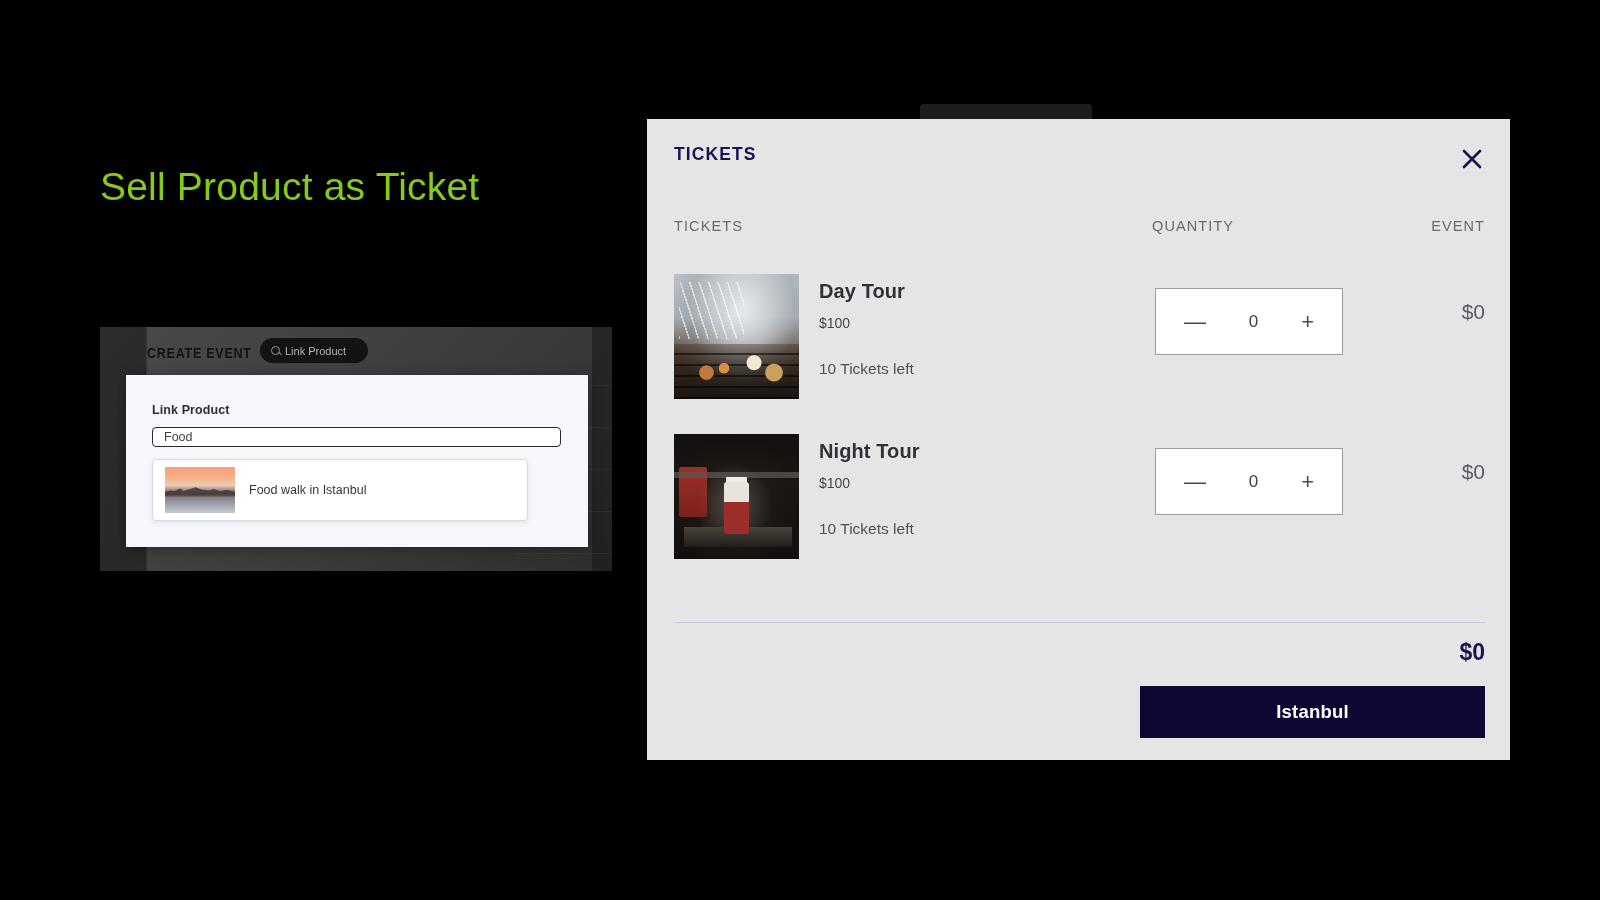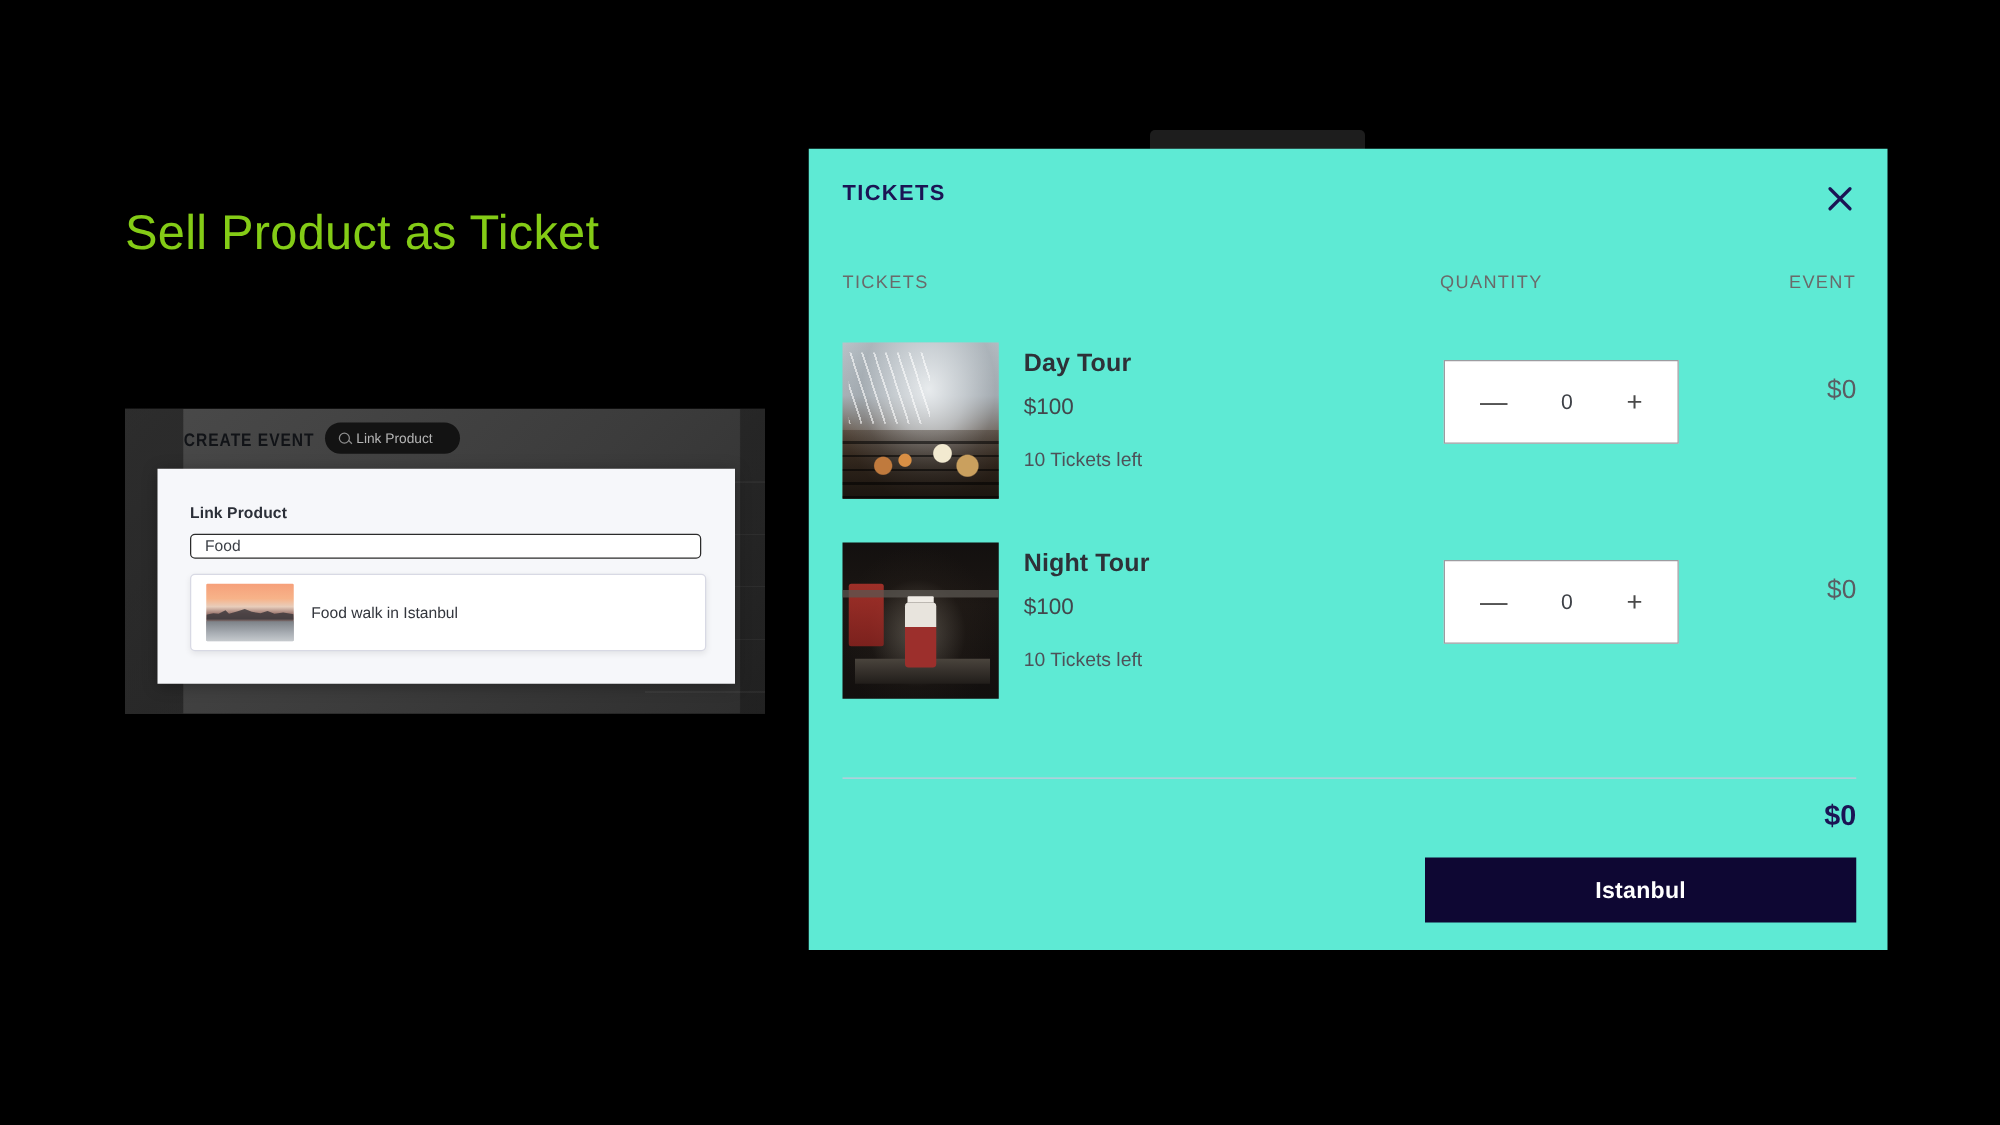--- a/index.html
+++ b/index.html
@@ -71,21 +71,21 @@
   }
   .lp-input {
     position: absolute; left: 26px; top: 52px;
     width: 409px; height: 20px;
     background: #fff; border: 1.4px solid #2b2b2b; border-radius: 4px;
     display: flex; align-items: center; padding-left: 11px;
     font-size: 12.5px; color: #3b3f46;
   }
   .lp-results {
     position: absolute; left: 26px; top: 84px;
-    width: 413px; height: 62px;
+    width: 376px; height: 62px;
     background: #fff; border: 1px solid #d8d9e4; border-radius: 4px;
     box-shadow: 0 2px 5px rgba(0,0,0,0.08);
     display: flex; align-items: center; padding-left: 12px; gap: 14px;
   }
   .lp-thumb {
     width: 70px; height: 46px; flex: none; border-radius: 1px; overflow: hidden;
     background: linear-gradient(180deg,#f6a07a 0%, #f7b389 26%, #e8cdbb 40%, #9e7a72 52%, #6d5a59 62%, #8e9196 76%, #b7bcc2 100%);
     position: relative;
   }
   .lp-thumb::before {
@@ -101,21 +101,21 @@
   .lp-res-text { font-size: 12.5px; color: #33363d; }
 
   
   .peek-bar {
     position: absolute; left: 920px; top: 104px; width: 172px; height: 18px;
     background: #1d1d1d; border-radius: 4px 4px 0 0;
   }
   .modal {
     position: absolute; left: 647px; top: 119px;
     width: 863px; height: 641px;
-    background: #5eead4;
+    background: #e5e5e5;
     text-decoration: underline;
   }
   .modal-title {
     position: absolute; left: 27px; top: 25px;
     font-size: 17.5px; font-weight: 700; letter-spacing: 1.1px; color: #1b1454;
   }
   .close-btn {
     position: absolute; right: 22px; top: 24px;
     width: 32px; height: 32px; display: flex; align-items: center; justify-content: center;
     cursor: pointer; background: none; border: none;
@@ -182,21 +182,21 @@
     position:absolute; left:8%; right:6%; bottom:10%; height:16%;
     background: linear-gradient(180deg,#4a443d,#211d1a);
   }
 
   .row-name {
     position: absolute; left: 172px; top: 12px;
     font-size: 20px; font-weight: 600; color: #2e3138; letter-spacing: .1px; text-align: right;
   }
   .row-price {
     position: absolute; left: 172px; top: 47px;
-    font-size: 18px; font-weight: 400; color: #43464c;
+    font-size: 14px; font-weight: 400; color: #43464c;
   }
   .row-left {
     position: absolute; left: 172px; top: 92px;
     font-size: 15.5px; color: #4e5158;
   }
   .stepper {
     position: absolute; left: 508px; top: 20px;
     width: 188px; height: 67px;
     border: 1px solid #9c9ca0; background: #fff;
     display: flex; align-items: center; justify-content: space-between;

